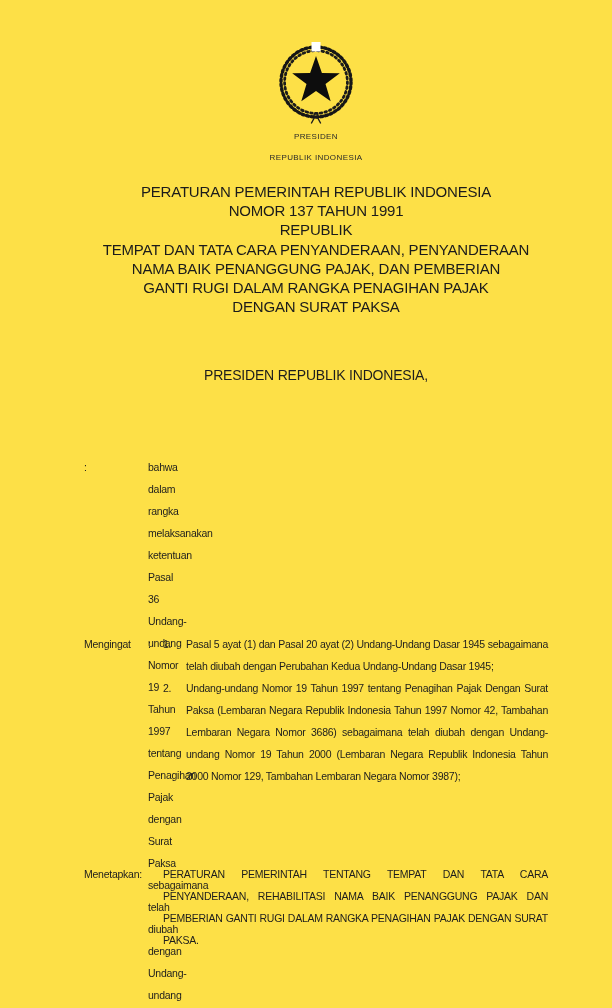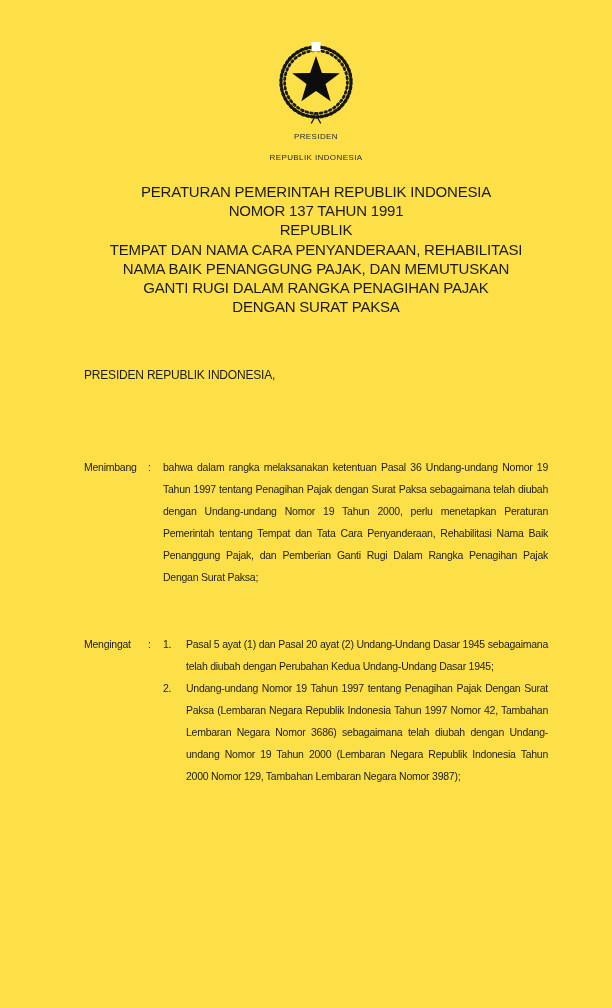--- a/index.html
+++ b/index.html
@@ -29,21 +29,22 @@
   
   .title-block {
     position: absolute; top: 182px; left: 84px; width: 464px;
     text-align: center;
     font-size: 15px; line-height: 19.2px; letter-spacing: -0.2px;
     color: #1b1b1b; white-space: nowrap;
   }
 
   .salutation {
     position: absolute; top: 364px; left: 84px; width: 464px;
-    font-size: 12px; line-height: 22px; letter-spacing: -0.2px;
+    text-align: center;
+    font-size: 14px; line-height: 22px; letter-spacing: -0.2px;
   }
 
   
   .section {
     position: absolute; left: 84px; width: 464px;
     display: grid; grid-template-columns: 64px 15px 385px;
     font-size: 10.5px; line-height: 22px; letter-spacing: -0.25px;
   }
   .lbl { text-align: left; }
   .colon { text-align: left; }
@@ -78,44 +79,48 @@
       <path d="M46.5 75.5 L43.5 81 M49.5 75.5 L52.5 81" fill="none" stroke="#1c1c1c" stroke-width="1.4" stroke-linecap="round"></path>
     </svg>
     <div class="seal-text first">PRESIDEN</div>
     <div class="seal-text">REPUBLIK INDONESIA</div>
   </div>
 
   <div class="title-block">
     <div>PERATURAN PEMERINTAH REPUBLIK INDONESIA</div>
     <div>NOMOR 137 TAHUN 1991</div>
     <div>REPUBLIK</div>
-    <div>TEMPAT DAN NAMA CARA PENYANDERAAN, REHABILITASI</div>
-    <div>NAMA BAIK PENANGGUNG PAJAK, DAN MEMUTUSKAN</div>
+    <div>TEMPAT DAN TATA CARA PENYANDERAAN, PENYANDERAAN</div>
+    <div>NAMA BAIK PENANGGUNG PAJAK, DAN PEMBERIAN</div>
     <div>GANTI RUGI DALAM RANGKA PENAGIHAN PAJAK</div>
     <div>DENGAN SURAT PAKSA</div>
   </div>
 
   <div class="salutation">PRESIDEN REPUBLIK INDONESIA,</div>
 
   <div class="section" style="top:456px">
-    <div class="lbl">Menimbang</div>
     <div class="colon">:</div>
     <div class="txt just">bahwa dalam rangka melaksanakan ketentuan Pasal 36 Undang-undang Nomor 19 Tahun 1997 tentang Penagihan Pajak dengan Surat Paksa sebagaimana telah diubah dengan Undang-undang Nomor 19 Tahun 2000, perlu menetapkan Peraturan Pemerintah tentang Tempat dan Tata Cara Penyanderaan, Rehabilitasi Nama Baik Penanggung Pajak, dan Pemberian Ganti Rugi Dalam Rangka Penagihan Pajak Dengan Surat Paksa;</div>
   </div>
 
   <div class="section" style="top:633px">
     <div class="lbl">Mengingat</div>
     <div class="colon">:</div>
     <div class="txt">
       <div class="li">
         <div class="num">1.</div>
         <div class="itxt just">Pasal 5 ayat (1) dan Pasal 20 ayat (2) Undang-Undang Dasar 1945 sebagaimana telah diubah dengan Perubahan Kedua Undang-Undang Dasar 1945;</div>
       </div>
       <div class="li">
         <div class="num">2.</div>
         <div class="itxt just">Undang-undang Nomor 19 Tahun 1997 tentang Penagihan Pajak Dengan Surat Paksa (Lembaran Negara Republik Indonesia Tahun 1997 Nomor 42, Tambahan Lembaran Negara Nomor 3686) sebagaimana telah diubah dengan Undang-undang Nomor 19 Tahun 2000 (Lembaran Negara Republik Indonesia Tahun 2000 Nomor 129, Tambahan Lembaran Negara Nomor 3987);</div>
       </div>
     </div>
   </div>
 
 
+  <div class="section" style="top:863px">
+    <div class="lbl">Menetapkan:</div>
+    <div class="colon"></div>
+    <div class="txt just">PERATURAN PEMERINTAH TENTANG TEMPAT DAN TATA CARA PENYANDERAAN, REHABILITASI NAMA BAIK PENANGGUNG PAJAK DAN PEMBERIAN GANTI RUGI DALAM RANGKA PENAGIHAN PAJAK DENGAN SURAT PAKSA.</div>
+  </div>
 
 </div>
 
 </body></html>

